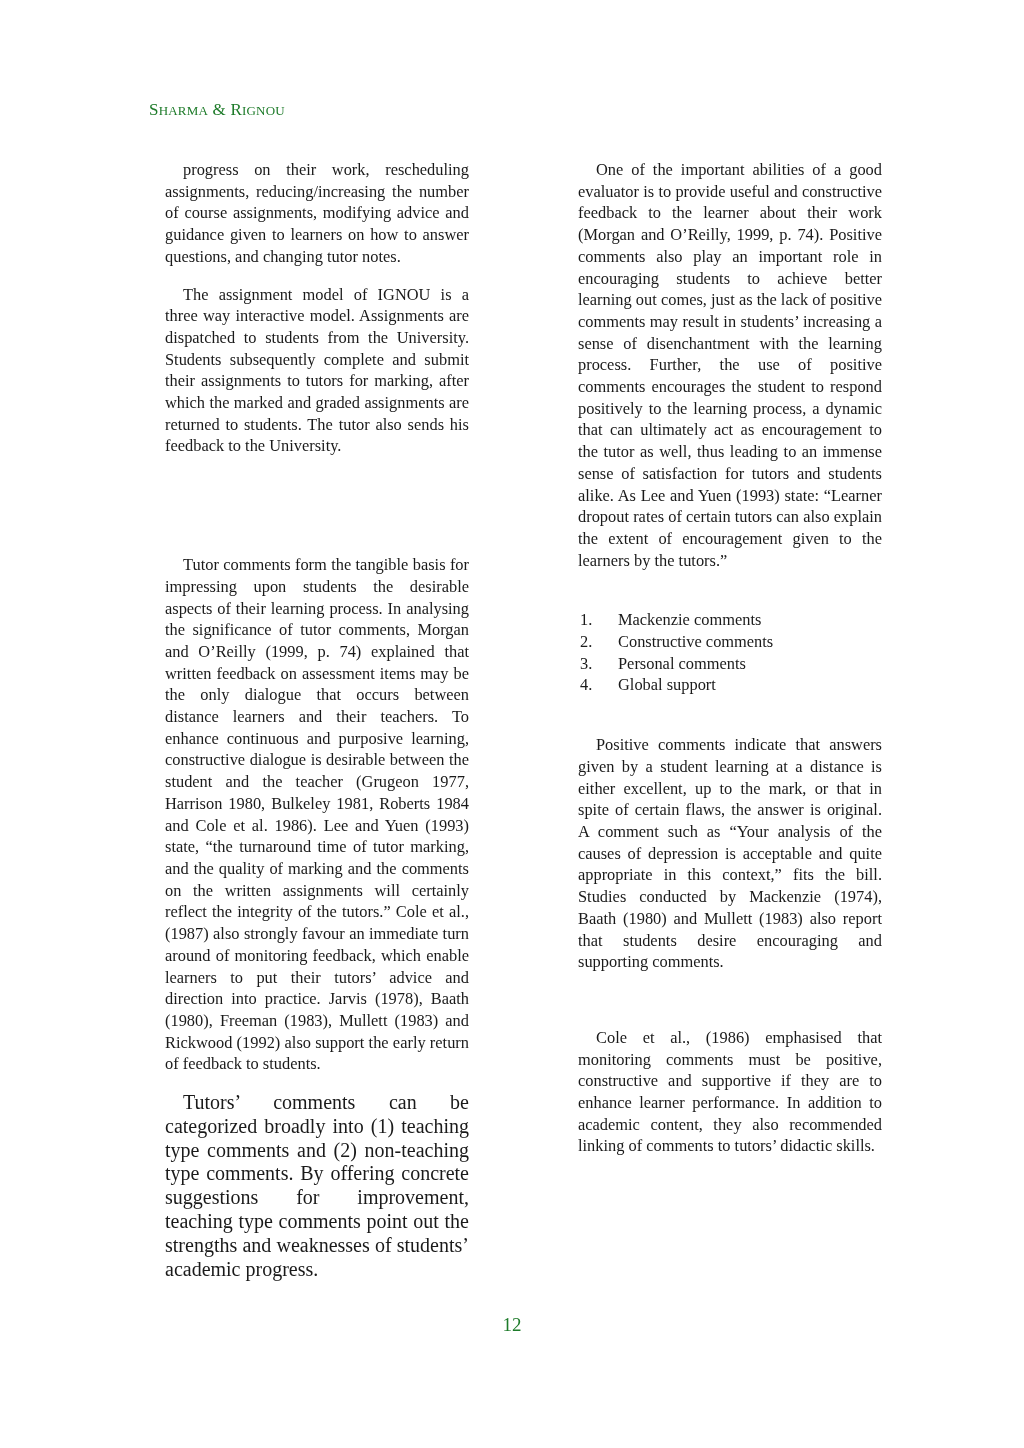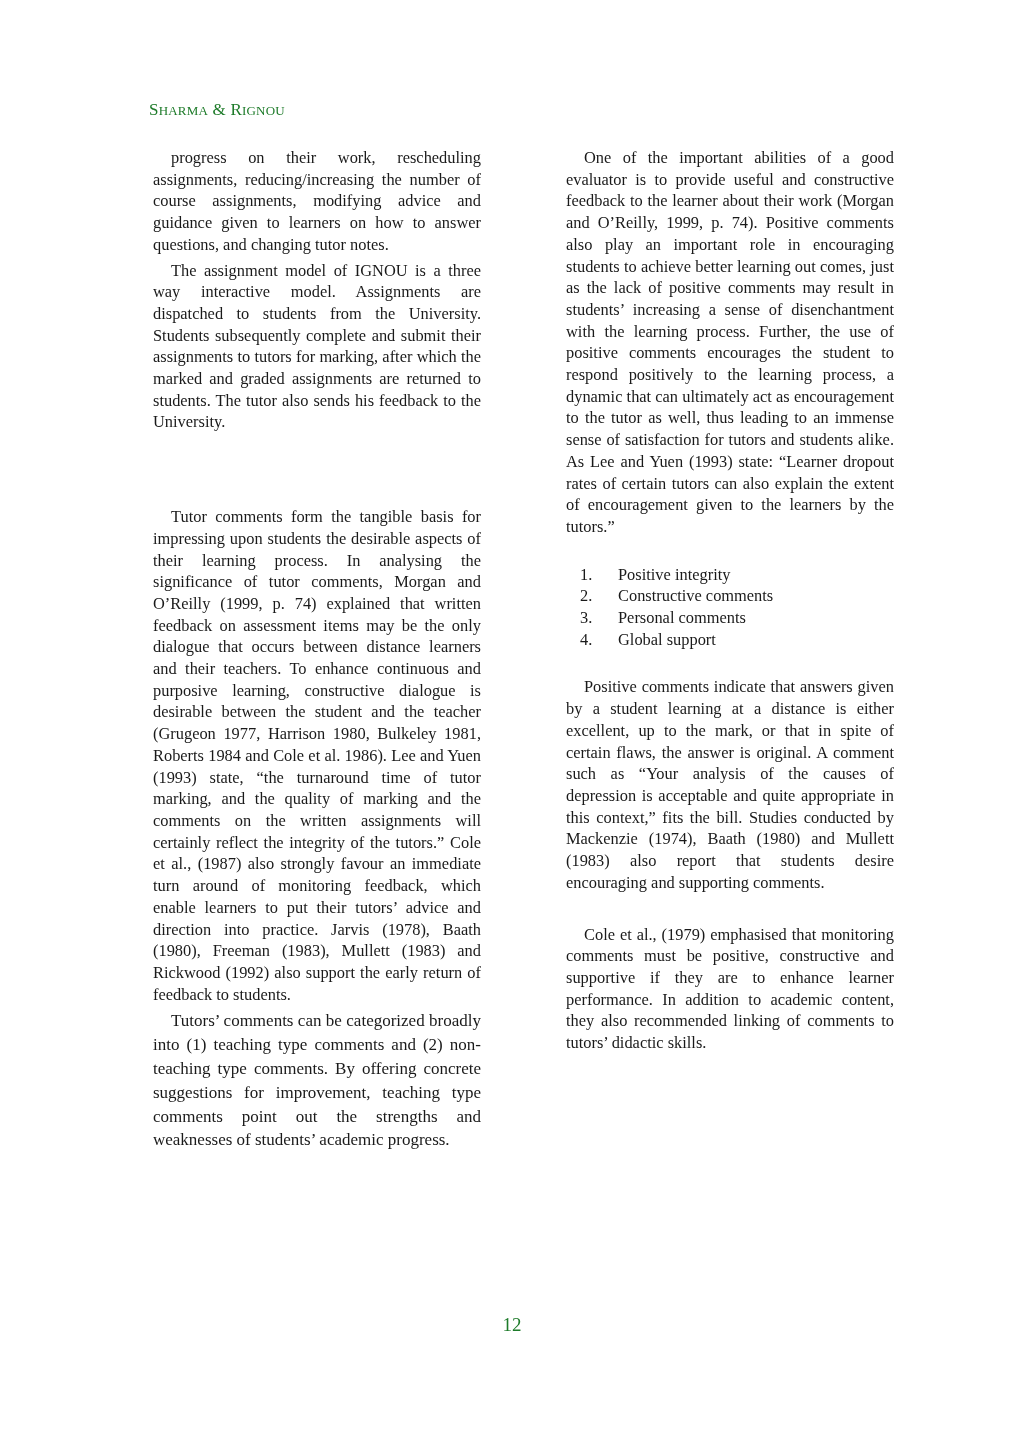--- a/index.html
+++ b/index.html
@@ -5,25 +5,25 @@
     html, body { margin: 0; padding: 0; background: #ffffff; }
     body { width: 1024px; height: 1448px; position: relative; overflow: hidden;
            font-family: "Liberation Serif", "DejaVu Serif", serif; color: #1a1a1a; }
     .running-head { position: absolute; left: 149px; top: 100px; font-size: 17px;
                     color: #1e7b2a; letter-spacing: 0.2px; }
     .running-head .sc { font-size: 13px; text-align: center; }
     .col { position: absolute; top: 143px; width: 336px; font-size: 16.4px; line-height: 21.7px;
            text-align: justify; }
     .col-left { left: 149px; }
     .col-right { left: 562px; }
-    .col p { margin: 4px; text-indent: 18px; }
+    .col p { margin: 16px; text-indent: 18px; }
     .heading { margin: 0; text-indent: 0; padding-left: 6px; }
     .gap-big { height: 43px; }
     .gap-mid { height: 22px; }
-    .big-para { font-size: 17px; line-height: 23.8px; margin-top: 3px !important; }
+    .big-para { font-size: 20px; line-height: 23.8px; margin-top: 3px !important; }
     ol.heads { list-style: none; margin: 0; padding: 0 0 0 18px; }
     ol.heads li { display: flex; }
     ol.heads li .num { width: 38px; }
     .page-number { position: absolute; left: 0; width: 1024px; top: 1314px; text-align: center;
                    font-size: 19px; color: #1e7b2a; }
   </style>
 </head>
 <body>
 
 <div class="running-head"><span>S</span><span class="sc">HARMA</span><span style="white-space:pre"> &amp; </span><span>R</span><span class="sc">IGNOU</span></div>
@@ -36,34 +36,34 @@
   <p>Tutor comments form the tangible basis for impressing upon students the desirable aspects of their learning process. In analysing the significance of tutor comments, Morgan and O’Reilly (1999, p. 74) explained that written feedback on assessment items may be the only dialogue that occurs between distance learners and their teachers. To enhance continuous and purposive learning, constructive dialogue is desirable between the student and the teacher (Grugeon 1977, Harrison 1980, Bulkeley 1981, Roberts 1984 and Cole et al. 1986). Lee and Yuen (1993) state, “the turnaround time of tutor marking, and the quality of marking and the comments on the written assignments will certainly reflect the integrity of the tutors.” Cole et al., (1987) also strongly favour an immediate turn around of monitoring feedback, which enable learners to put their tutors’ advice and direction into practice. Jarvis (1978), Baath (1980), Freeman (1983), Mullett (1983) and Rickwood (1992) also support the early return of feedback to students.</p>
   <p class="big-para">Tutors’ comments can be categorized broadly into (1) teaching type comments and (2) non-teaching type comments. By offering concrete suggestions for improvement, teaching type comments point out the strengths and weaknesses of students’ academic progress.</p>
 </div>
 
 <div class="col col-right">
   <p>One of the important abilities of a good evaluator is to provide useful and constructive feedback to the learner about their work (Morgan and O’Reilly, 1999, p. 74). Positive comments also play an important role in encouraging students to achieve better learning out comes, just as the lack of positive comments may result in students’ increasing a sense of disenchantment with the learning process. Further, the use of positive comments encourages the student to respond positively to the learning process, a dynamic that can ultimately act as encouragement to the tutor as well, thus leading to an immense sense of satisfaction for tutors and students alike. As Lee and Yuen (1993) state: “Learner dropout rates of certain tutors can also explain the extent of encouragement given to the learners by the tutors.”</p>
   <div class="gap-mid"></div>
   <ol class="heads">
     <li>
         <span class="num">1.</span>
-        <span>Positive integrity</span>
+        <span>Mackenzie comments</span>
       </li>
     <li>
         <span class="num">2.</span>
         <span>Constructive comments</span>
       </li>
     <li>
         <span class="num">3.</span>
         <span>Personal comments</span>
       </li>
     <li>
         <span class="num">4.</span>
         <span>Global support</span>
       </li>
   </ol>
   <div class="gap-mid"></div>
   <p>Positive comments indicate that answers given by a student learning at a distance is either excellent, up to the mark, or that in spite of certain flaws, the answer is original. A comment such as “Your analysis of the causes of depression is acceptable and quite appropriate in this context,” fits the bill. Studies conducted by Mackenzie (1974), Baath (1980) and Mullett (1983) also report that students desire encouraging and supporting comments.</p>
   <div class="gap-mid"></div>
-  <p>Cole et al., (1979) emphasised that monitoring comments must be positive, constructive and supportive if they are to enhance learner performance. In addition to academic content, they also recommended linking of comments to tutors’ didactic skills.</p>
+  <p>Cole et al., (1986) emphasised that monitoring comments must be positive, constructive and supportive if they are to enhance learner performance. In addition to academic content, they also recommended linking of comments to tutors’ didactic skills.</p>
 </div>
 
 <div class="page-number">12</div>
 
 </body></html>

